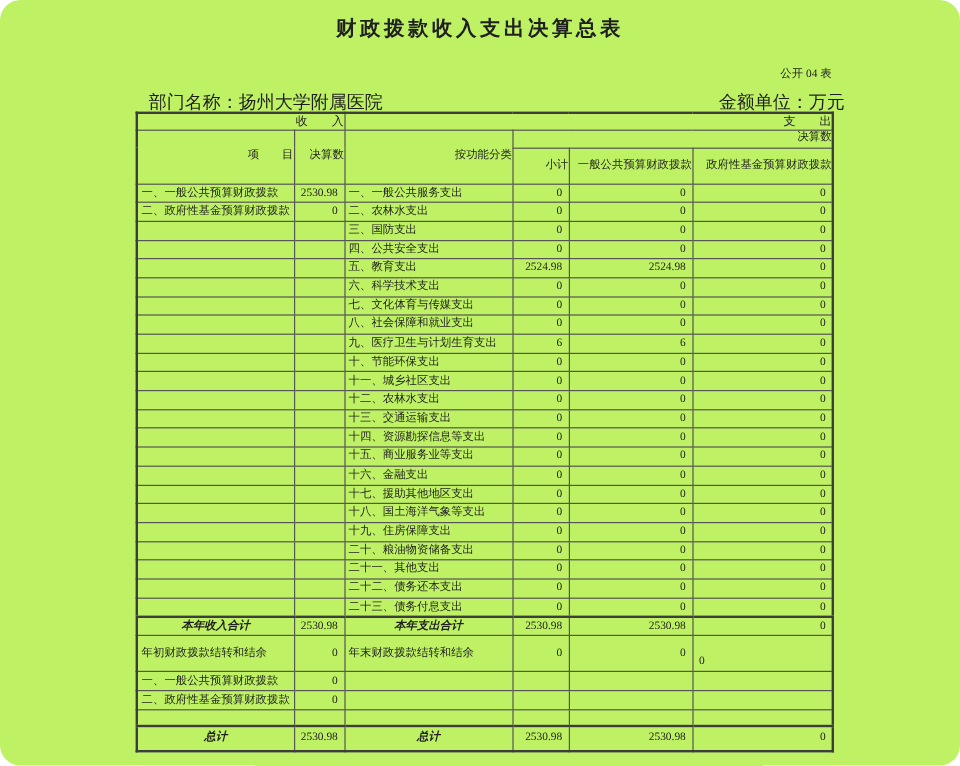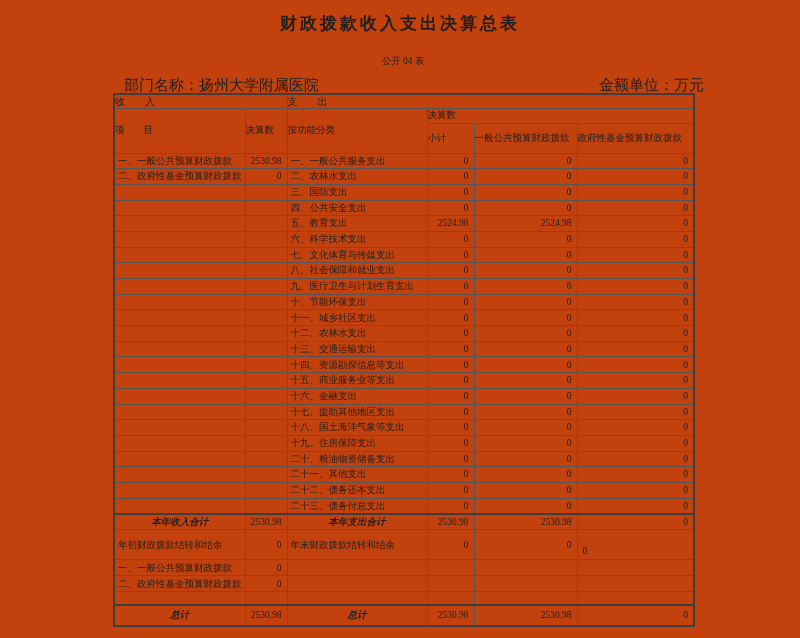--- a/index.html
+++ b/index.html
@@ -1,33 +1,33 @@
 <!DOCTYPE html>
 <html><head>
 <meta charset="utf-8">
 <style>
   * { margin:0; padding:0; box-sizing:border-box; }
   html,body { width:800px; height:638px; background:#ffffff; }
   body { font-family:"Liberation Serif","DejaVu Serif",serif; color:#1f1f1f; }
-  .page { position:relative; width:800px; height:638px; background:#c2410c; overflow:hidden; }
+  .page { position:relative; width:800px; height:638px; background:#bef264; overflow:hidden;border-radius:17px; }
 
   .title { position:absolute; top:12px; left:0; width:800px; text-align:center;
            font-size:17px; font-weight:bold; letter-spacing:3px; }
   .table-no { position:absolute; top:55px; left:113px; width:580px;
-              text-align:center; font-size:9.5px; }
+              text-align:right; font-size:9.5px; }
   .meta-row { position:absolute; top:76px; left:124px; width:580px;
               display:flex; justify-content:space-between; font-size:15px; }
 
   table.fin { position:absolute; top:93px; left:113px; width:580px;
               border-collapse:collapse; table-layout:fixed;
               border:2px solid #3d3d3d; font-size:9.5px; }
   .fin th, .fin td { border:1px solid #555; font-weight:normal;
                      vertical-align:middle; line-height:1.1; overflow:hidden;
                      white-space:nowrap; }
-  .fin th { text-align:left; }
+  .fin th { text-align:right; }
   tr.h1 { height:14px; } tr.h1 th { font-size:10px; }
   tr.h2 { height:15px; }
   tr.h3 { height:30px; }
   tr.r-b { height:15.7px; }
   tr.r-sum { height:16px; }
   tr.r-co { height:30px;margin-left:27px; }
   tr.r-d { height:16px; }
   tr.r-e { height:13px; }
   tr.r-t { height:21px; }
   tr.r-sum td, tr.r-t td { border-top:2px solid #3d3d3d; }

